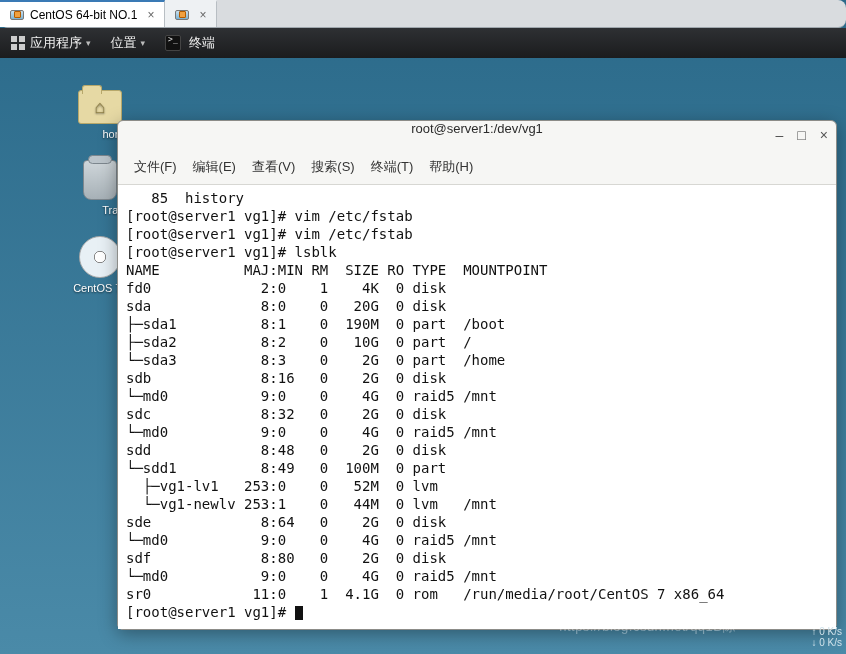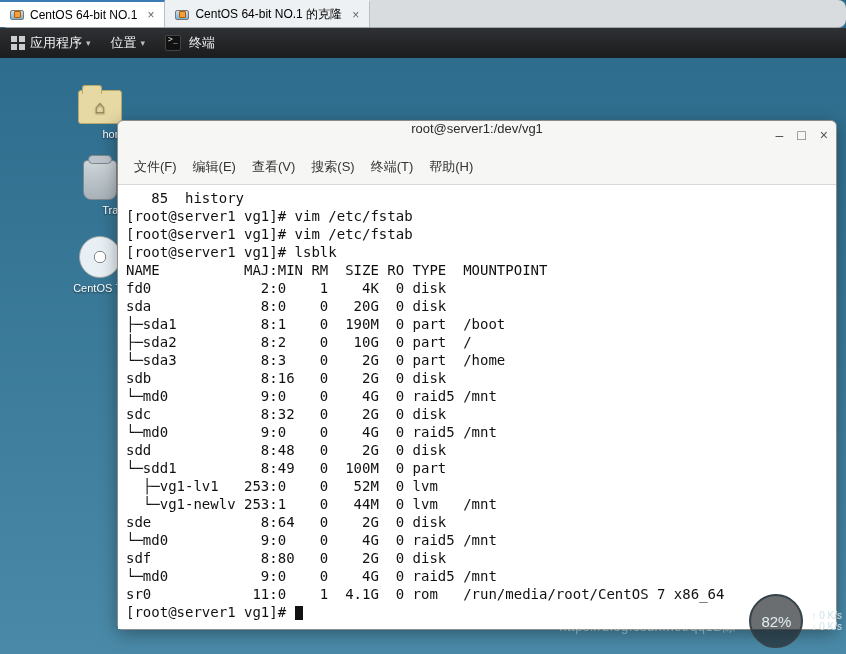--- a/index.html
+++ b/index.html
@@ -49,21 +49,20 @@
 <body>
 
 <div class="vm-tabs">
   <div class="vm-tab active">
     <span class="box"></span>
     <span>CentOS 64-bit NO.1</span>
     <span class="x">×</span>
   </div>
   <div class="vm-tab">
     <span class="box"></span>
-    <span>CentOS 64-bit NO.1 的克隆</span>
     <span class="x">×</span>
   </div>
 </div>
 
 <div class="topbar">
   <div class="item">
     <svg viewBox="0 0 16 16">
         <rect x="1" y="1" width="6" height="6" fill="#ccc"></rect>
         <rect x="9" y="1" width="6" height="6" fill="#ccc"></rect>
         <rect x="1" y="9" width="6" height="6" fill="#ccc"></rect>
@@ -136,20 +135,17 @@
 <span>└─md0           9:0    0    4G  0 raid5 /mnt</span>
 <span>sdf             8:80   0    2G  0 disk  </span>
 <span>└─md0           9:0    0    4G  0 raid5 /mnt</span>
 <span>sr0            11:0    1  4.1G  0 rom   /run/media/root/CentOS 7 x86_64</span>
 <span>[root@server1 vg1]# </span><span class="cursor"></span></div>
 </div>
 
 <div class="watermark">https://blog.csdn.net/qq1B陈</div>
 
 <div class="sys-tray">
-  <div class="battery">
-      <span>82%</span>
-    </div>
   <div class="net">
     <div>↑ <span>0 K/s</span></div>
     <div>↓ <span>0 K/s</span></div>
   </div>
 </div>
 
 </body></html>

